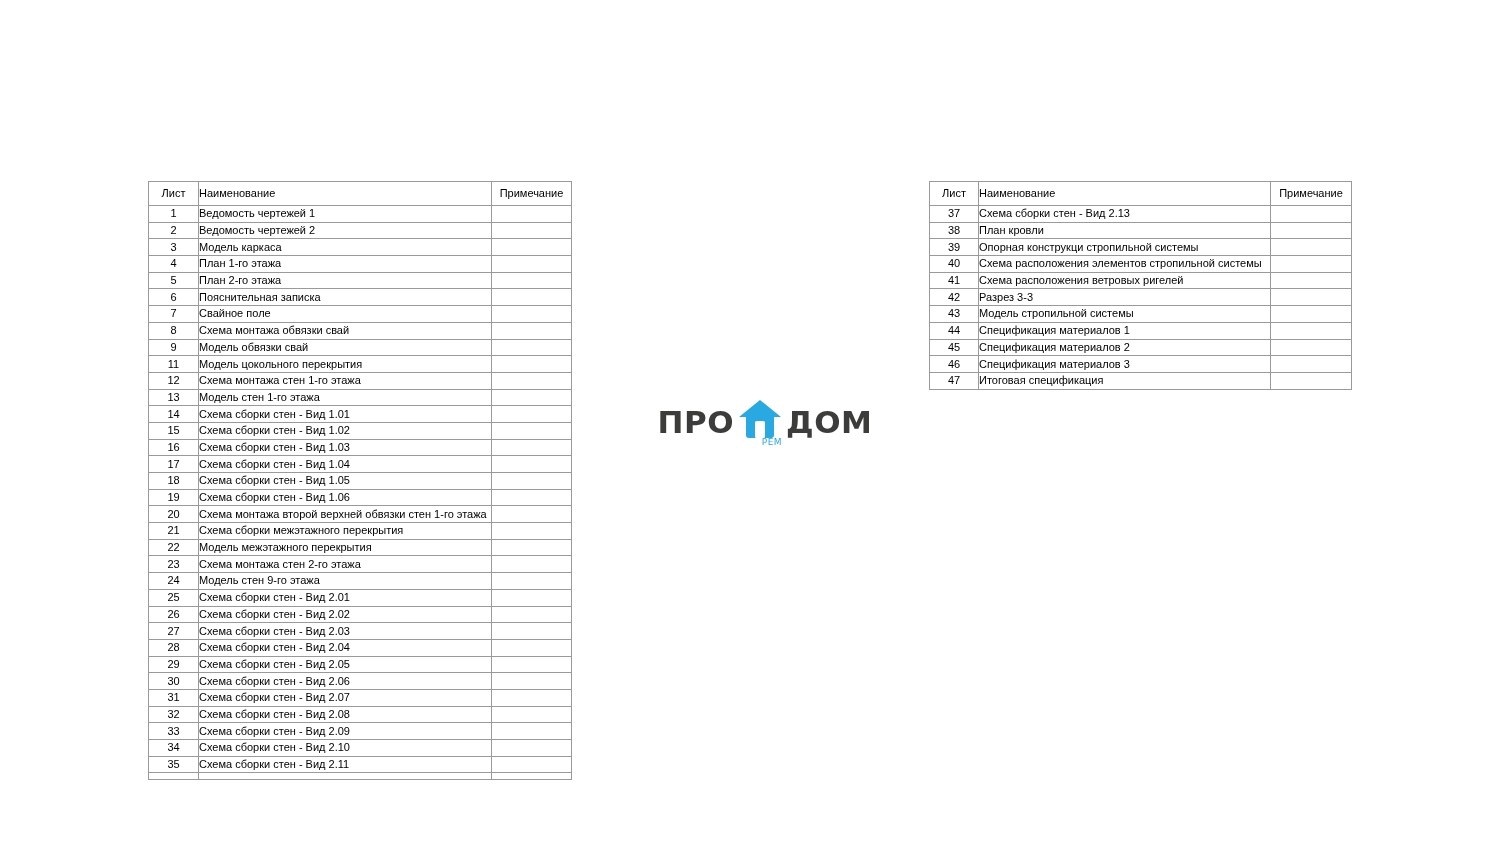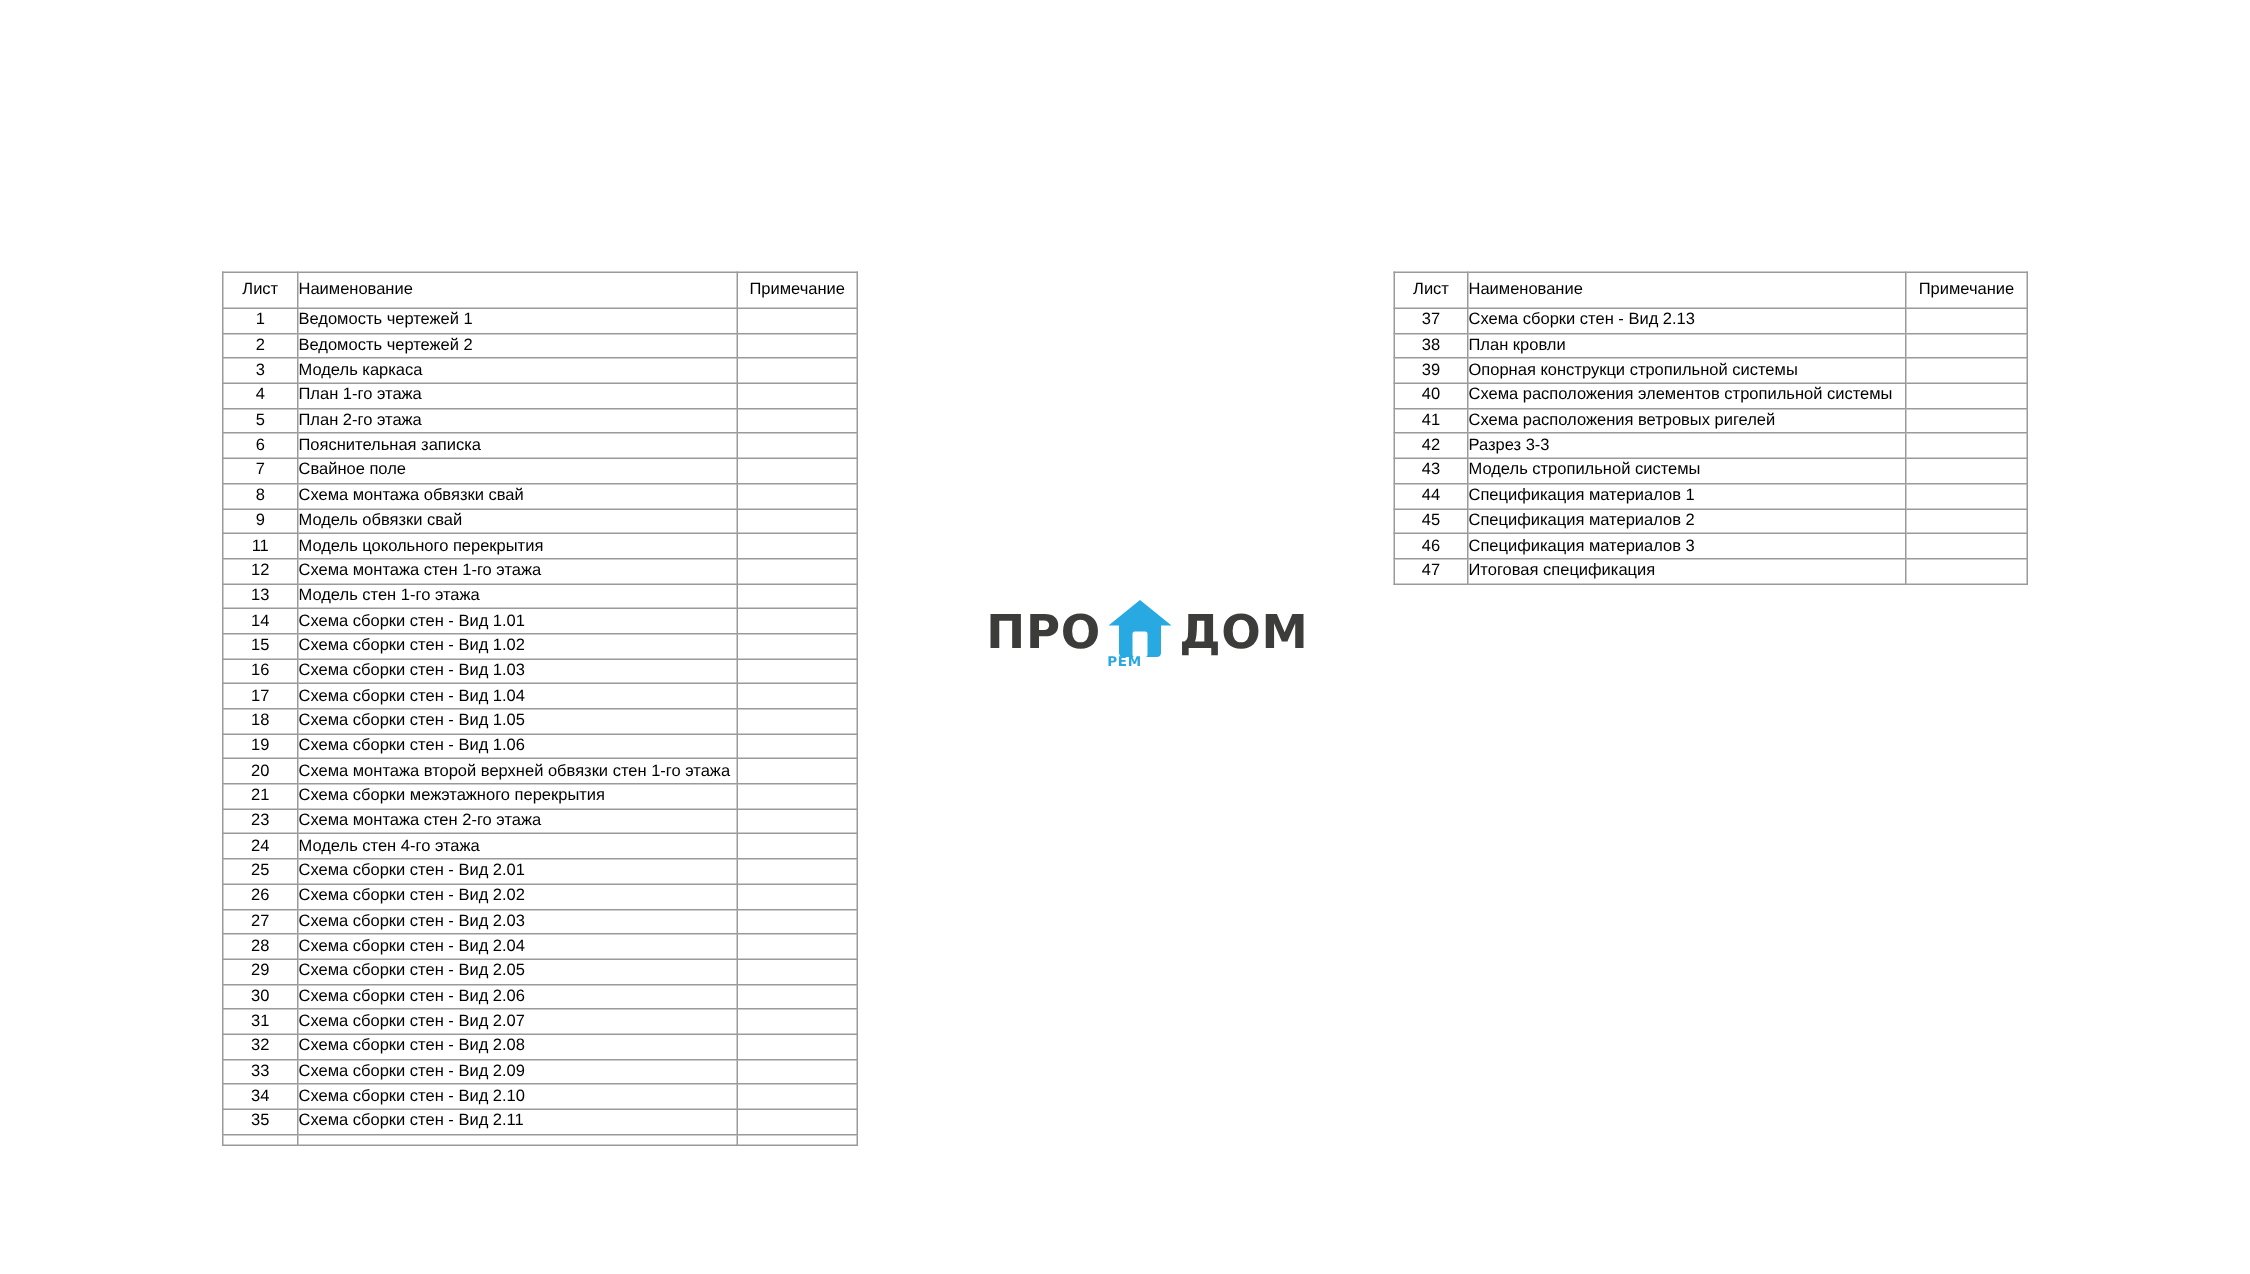--- a/index.html
+++ b/index.html
@@ -90,24 +90,24 @@
     width: 44px;
     height: 46px;
     margin: 0 4px;
   }
   .logo-mark svg { display: block; }
   .logo-sub {
     position: absolute;
     left: 0;
     right: 0;
     bottom: -2px;
-    text-align: left;
+    text-align: right;
     font-family: "DejaVu Sans", sans-serif;
     font-size: 9px;
-    font-weight: bold;
+    font-weight: normal;
     color: #29a9e1;
     letter-spacing: 0.5px;
   }
 </style>
 </head>
 <body>
 
 <table class="sheet" id="table-left">
   <thead>
     <tr>
@@ -211,27 +211,32 @@
         <td class="col-num">20</td>
         <td class="col-name">Схема монтажа второй верхней обвязки стен 1-го этажа</td>
         <td class="col-note"></td>
       </tr>
       <tr>
         <td class="col-num">21</td>
         <td class="col-name">Схема сборки межэтажного перекрытия</td>
         <td class="col-note"></td>
       </tr>
       <tr>
+        <td class="col-num">22</td>
+        <td class="col-name">Модель межэтажного перекрытия</td>
+        <td class="col-note"></td>
+      </tr>
+      <tr>
         <td class="col-num">23</td>
         <td class="col-name">Схема монтажа стен 2-го этажа</td>
         <td class="col-note"></td>
       </tr>
       <tr>
         <td class="col-num">24</td>
-        <td class="col-name">Модель стен 4-го этажа</td>
+        <td class="col-name">Модель стен 9-го этажа</td>
         <td class="col-note"></td>
       </tr>
       <tr>
         <td class="col-num">25</td>
         <td class="col-name">Схема сборки стен - Вид 2.01</td>
         <td class="col-note"></td>
       </tr>
       <tr>
         <td class="col-num">26</td>
         <td class="col-name">Схема сборки стен - Вид 2.02</td>

